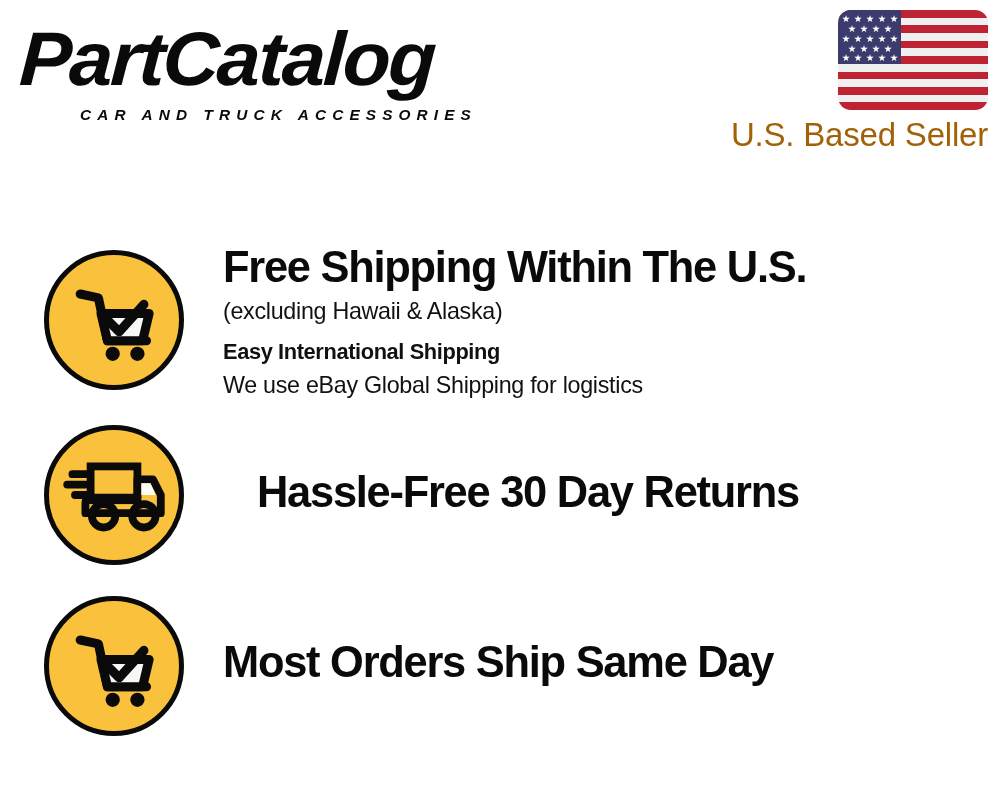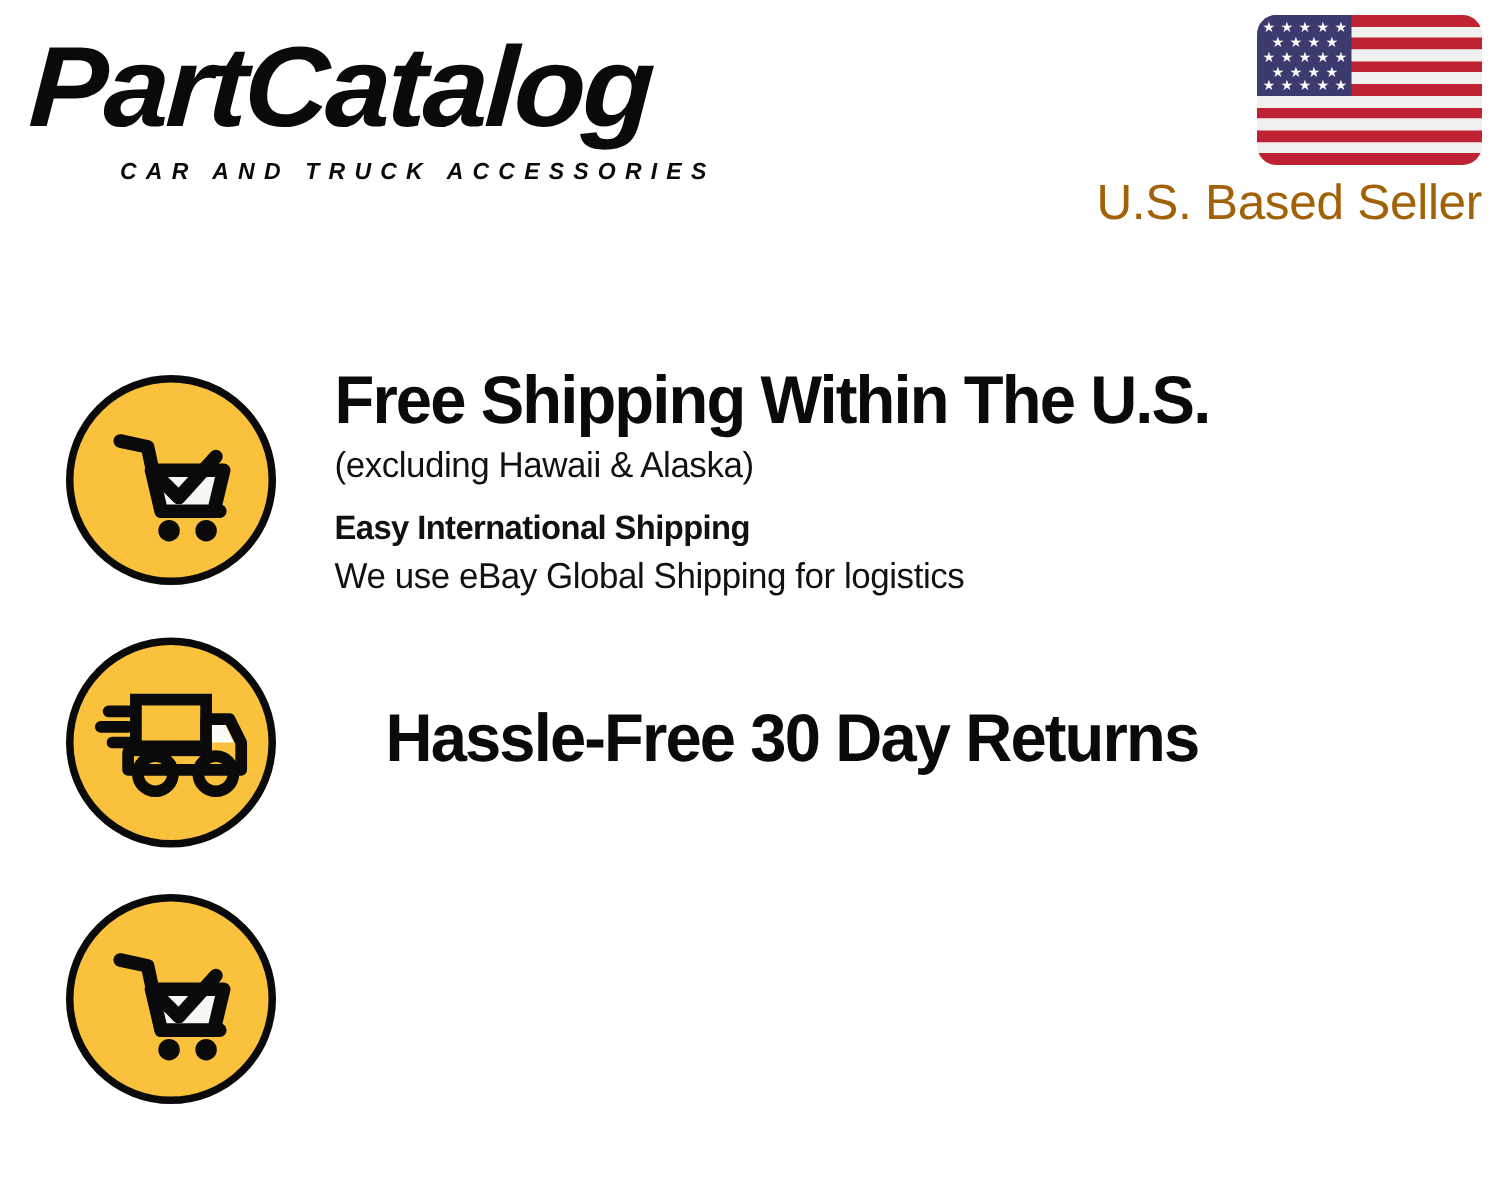--- a/index.html
+++ b/index.html
@@ -269,13 +269,16 @@
 <div class="feature-row" id="row-2">
   <div class="badge">
     <svg viewBox="0 0 100 100" aria-hidden="true">
       <path d="M24 30 L38 33 L45 66 L75 66" fill="none" stroke="#0a0a0a" stroke-width="7" stroke-linecap="round" stroke-linejoin="round"></path>
       <path d="M40 45 L77 45 L72 66 L45 66 Z" fill="#f7f7f3" stroke="#0a0a0a" stroke-width="7" stroke-linejoin="round"></path>
       <path d="M44 49 L54 59 L73 38" fill="none" stroke="#0a0a0a" stroke-width="7" stroke-linecap="round" stroke-linejoin="round"></path>
       <circle cx="49" cy="76" r="5.5" fill="#0a0a0a"></circle>
       <circle cx="68" cy="76" r="5.5" fill="#0a0a0a"></circle>
     </svg>
   </div>
+  <div class="text-col">
+    <div class="headline">Most Orders Ship Same Day</div>
+  </div>
 </div>
 
 </body></html>

